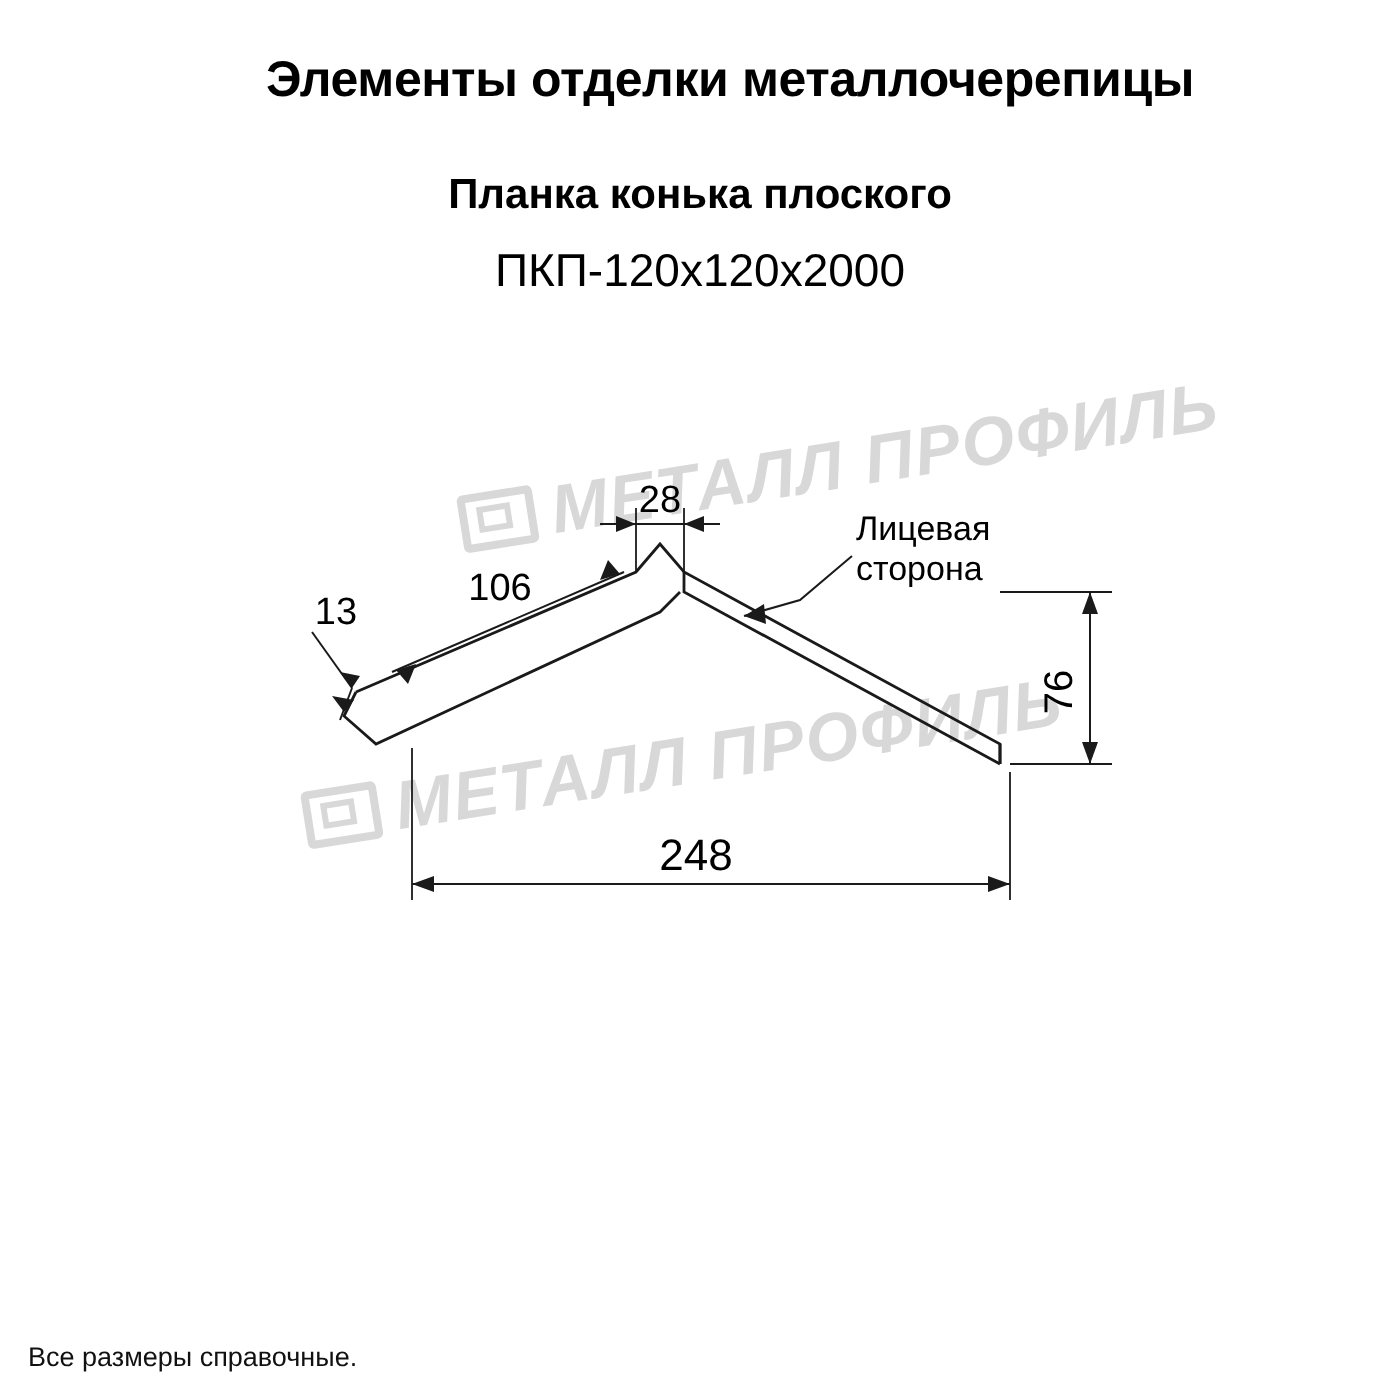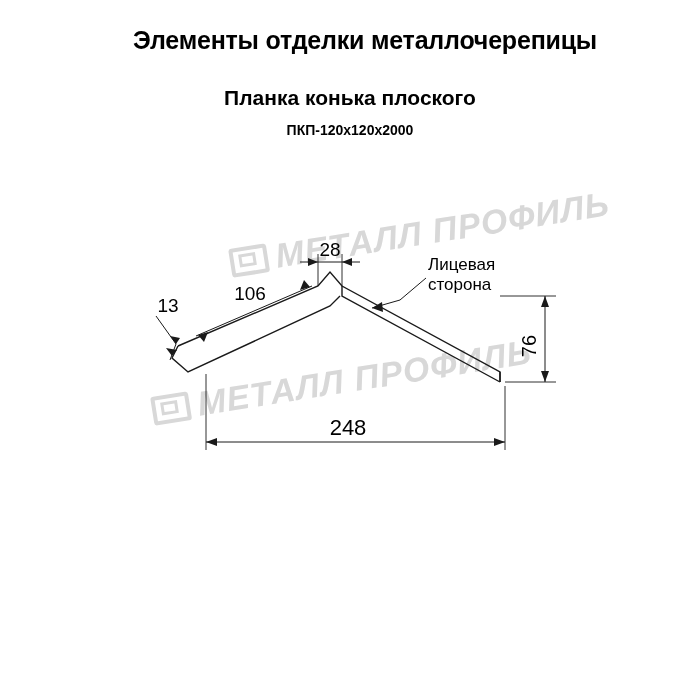--- a/index.html
+++ b/index.html
@@ -39,22 +39,22 @@
     font-size: 21px;
     font-weight: bold;
     color: #000;
   }
   .title-code {
     position: absolute;
     top: 122px;
     left: 0;
     width: 700px;
     text-align: center;
-    font-size: 14px;
-    font-weight: bold;
+    font-size: 23px;
+    font-weight: normal;
     color: #000;
   }
   .drawing {
     position: absolute;
     top: 150px;
     left: 0;
     width: 700px;
     height: 380px;
   }
   .watermark-layer {
@@ -195,15 +195,16 @@
         <line x1="206" y1="292" x2="505" y2="292" stroke="#1a1a1a" stroke-width="1"></line>
         <polygon points="206,292 217,288 217,296" fill="#1a1a1a"></polygon>
         <polygon points="505,292 494,288 494,296" fill="#1a1a1a"></polygon>
         <text x="348" y="285" text-anchor="middle" font-size="22">248</text>
       </g>
 
     </svg>
   </div>
 
   <div class="footer">
+    <div>Все размеры справочные.</div>
   </div>
 
 </div>
 
 </body></html>

